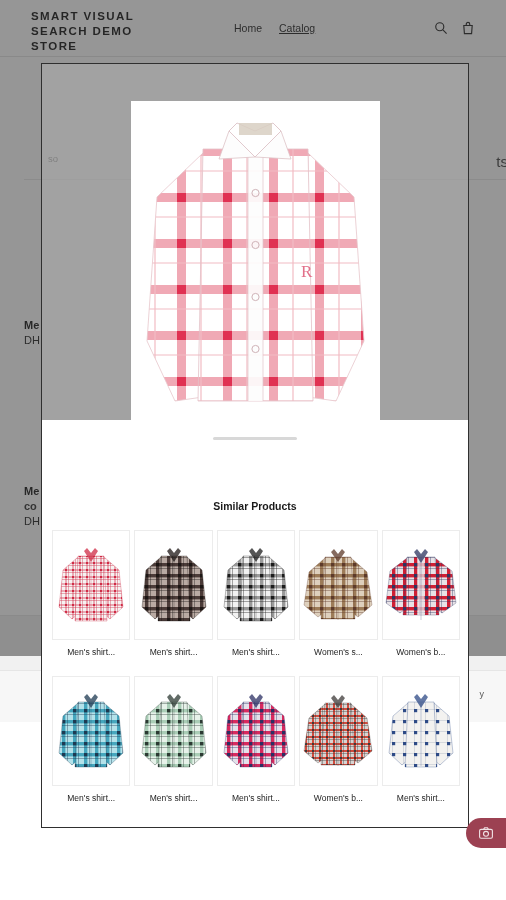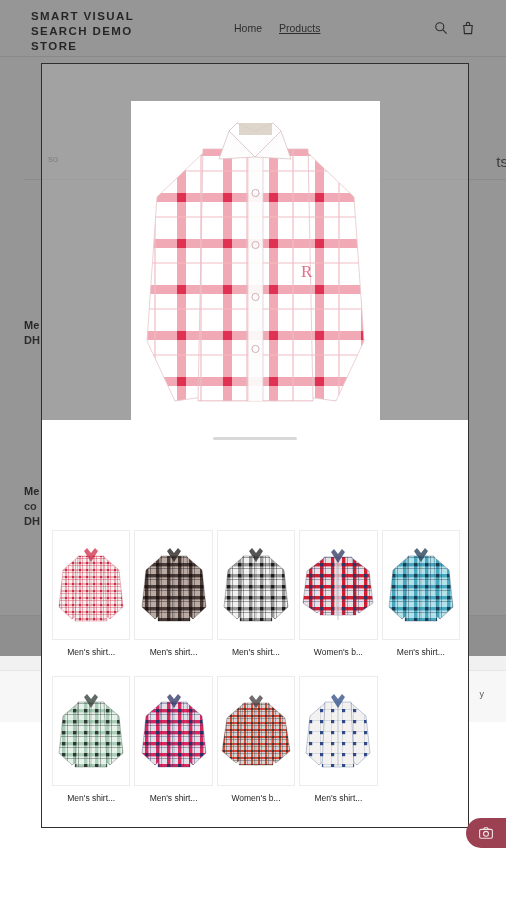--- a/index.html
+++ b/index.html
@@ -39,21 +39,21 @@
     border-bottom: 1px solid #e8e8e8;
     margin-left: 24px;
   }
   .bg-sortbar { top: 140px; height: 40px; }
   .bg-sortbar .sort-l { position: absolute; left: 24px; top: 13px; font-size: 9.5px; color: #4a4a4a; }
   .bg-sortbar .sort-r { position: absolute; right: 22px; top: 13px; font-size: 15px; color: #4a4a4a; }
 
   .bg-item { position: absolute; left: 0; width: 506px; }
   .bg-item .txt { position: absolute; left: 24px; font-size: 11px; color: #1e1e1e; line-height: 15px; font-weight: bold;}
   .bg-item .txt .sub { font-weight: bold; color: #3a3a3a; }
-  .bg-item .txt .price { font-weight: bold; color: #2a2a2a; }
+  .bg-item .txt .price { font-weight: normal; color: #2a2a2a; }
 
   .bg-footer-band {
     position: absolute; left: 0; width: 506px; background: #f1f1f1;
     border-top: 1px solid #e6e6e6;
   }
   .bg-footer-band .ftxt { position: absolute; font-size: 9px; color: #5a5a5a; }
 
   
   #dim {
     position: absolute; inset: 0;
@@ -128,21 +128,21 @@
 
 <div id="stage">
 
   <div id="bg-page">
 
     <div class="site-header">
       <div class="brand">SMART VISUAL SEARCH DEMO STORE</div>
 
       <div class="nav-links">
         <a href="#">Home</a>
-        <a href="#" class="active">Products</a>
+        <a href="#" class="active">Catalog</a>
       </div>
 
       <div class="header-icons">
         <span class="ic">
           <svg viewBox="0 0 16 16" fill="none" stroke="#2b2b2b" stroke-width="1.3">
             <circle cx="6.6" cy="6.6" r="4.6"></circle>
             <line x1="10.2" y1="10.2" x2="14.4" y2="14.4"></line>
           </svg>
         </span>
         <span class="ic">
@@ -219,20 +219,21 @@
           <circle cx="124.5" cy="196" r="3.6" fill="none" stroke="#cfb2b7" stroke-width="1"></circle>
           <circle cx="124.5" cy="248" r="3.6" fill="none" stroke="#cfb2b7" stroke-width="1"></circle>
 
           <text x="170" y="176" font-family="Liberation Serif, serif" font-size="17" fill="#e2708a">R</text>
         </svg>
       </div>
     </div>
 
     <div id="sheet">
       <div class="drag-handle"></div>
+      <div class="sheet-title">Similar Products</div>
       <div class="grid" id="grid">
           <div class="card">
             <div class="thumb">
               <svg class="shirt" width="80" height="88" viewBox="0 0 80 88">
     <defs>
                   <pattern id="p0" width="7" height="7" patternUnits="userSpaceOnUse">
                     <rect width="7" height="7" fill="#f6f4f3"></rect>
            <rect x="0" y="0" width="7" height="2" fill="#e9aab4"></rect>
            <rect x="0" y="0" width="2" height="7" fill="#e9aab4"></rect>
            <rect x="0" y="0" width="2" height="2" fill="#cf2b45"></rect>
@@ -293,20 +294,43 @@
     <path d="M33 10 L40 21 L47 10 L44 7 L40 12 L36 7 Z" fill="#1c1c1c" fill-opacity="0.75"></path>
     <line x1="40" y1="16" x2="40" y2="79" stroke="#1c1c1c" stroke-width="0.6" stroke-opacity="0.45"></line>
   </svg>
             </div>
      <div class="cap">Men's shirt...</div>
           </div>
           <div class="card">
             <div class="thumb">
               <svg class="shirt" width="80" height="88" viewBox="0 0 80 88">
     <defs>
+                  <pattern id="p3" width="11" height="11" patternUnits="userSpaceOnUse">
+                    <rect width="11" height="11" fill="#ded0bd"></rect>
+           <rect x="0" y="0" width="11" height="3.4" fill="#9d7c58"></rect>
+           <rect x="0" y="0" width="3.4" height="11" fill="#9d7c58"></rect>
+           <rect x="0" y="0" width="3.4" height="3.4" fill="#5d3a2a"></rect>
+           <line x1="5.5" y1="0" x2="5.5" y2="11" stroke="#5d3a2a" stroke-width="0.7" opacity="0.55"></line>
+           <line x1="0" y1="5.5" x2="11" y2="5.5" stroke="#5d3a2a" stroke-width="0.7" opacity="0.55"></line>
+                  </pattern>
+                </defs>
+    <path d="M27 17 L11 31 L6 64 L20 76 L28 70 Z" fill="url(#p3)" stroke="#5d3a2a" stroke-width="0.6" stroke-opacity="0.5"></path>
+    <path d="M53 17 L69 31 L74 64 L60 76 L52 70 Z" fill="url(#p3)" stroke="#5d3a2a" stroke-width="0.6" stroke-opacity="0.5"></path>
+    <path d="M27 16 L53 16 L57 78 L23 78 Z" fill="url(#p3)" stroke="#5d3a2a" stroke-width="0.6" stroke-opacity="0.5"></path>
+
+    <path d="M33 11 L40 21 L47 11 L44 8 L40 13 L36 8 Z" fill="#5d3a2a" fill-opacity="0.75"></path>
+    <line x1="40" y1="16" x2="40" y2="79" stroke="#5d3a2a" stroke-width="0.6" stroke-opacity="0.45"></line>
+  </svg>
+            </div>
+     <div class="cap">Women's s...</div>
+          </div>
+          <div class="card">
+            <div class="thumb">
+              <svg class="shirt" width="80" height="88" viewBox="0 0 80 88">
+    <defs>
                   <pattern id="p4" width="11" height="11" patternUnits="userSpaceOnUse">
                     <rect width="11" height="11" fill="#e8e2e6"></rect>
            <rect x="0" y="0" width="11" height="3.4" fill="#d01f34"></rect>
            <rect x="0" y="0" width="3.4" height="11" fill="#d01f34"></rect>
            <rect x="0" y="0" width="3.4" height="3.4" fill="#2e3560"></rect>
            <line x1="5.5" y1="0" x2="5.5" y2="11" stroke="#2e3560" stroke-width="0.7" opacity="0.55"></line>
            <line x1="0" y1="5.5" x2="11" y2="5.5" stroke="#2e3560" stroke-width="0.7" opacity="0.55"></line>
                   </pattern>
                 </defs>
     <path d="M26 17 L9 30 L5 62 L19 72 L27 66 Z" fill="url(#p4)" stroke="#2e3560" stroke-width="0.6" stroke-opacity="0.5"></path>

